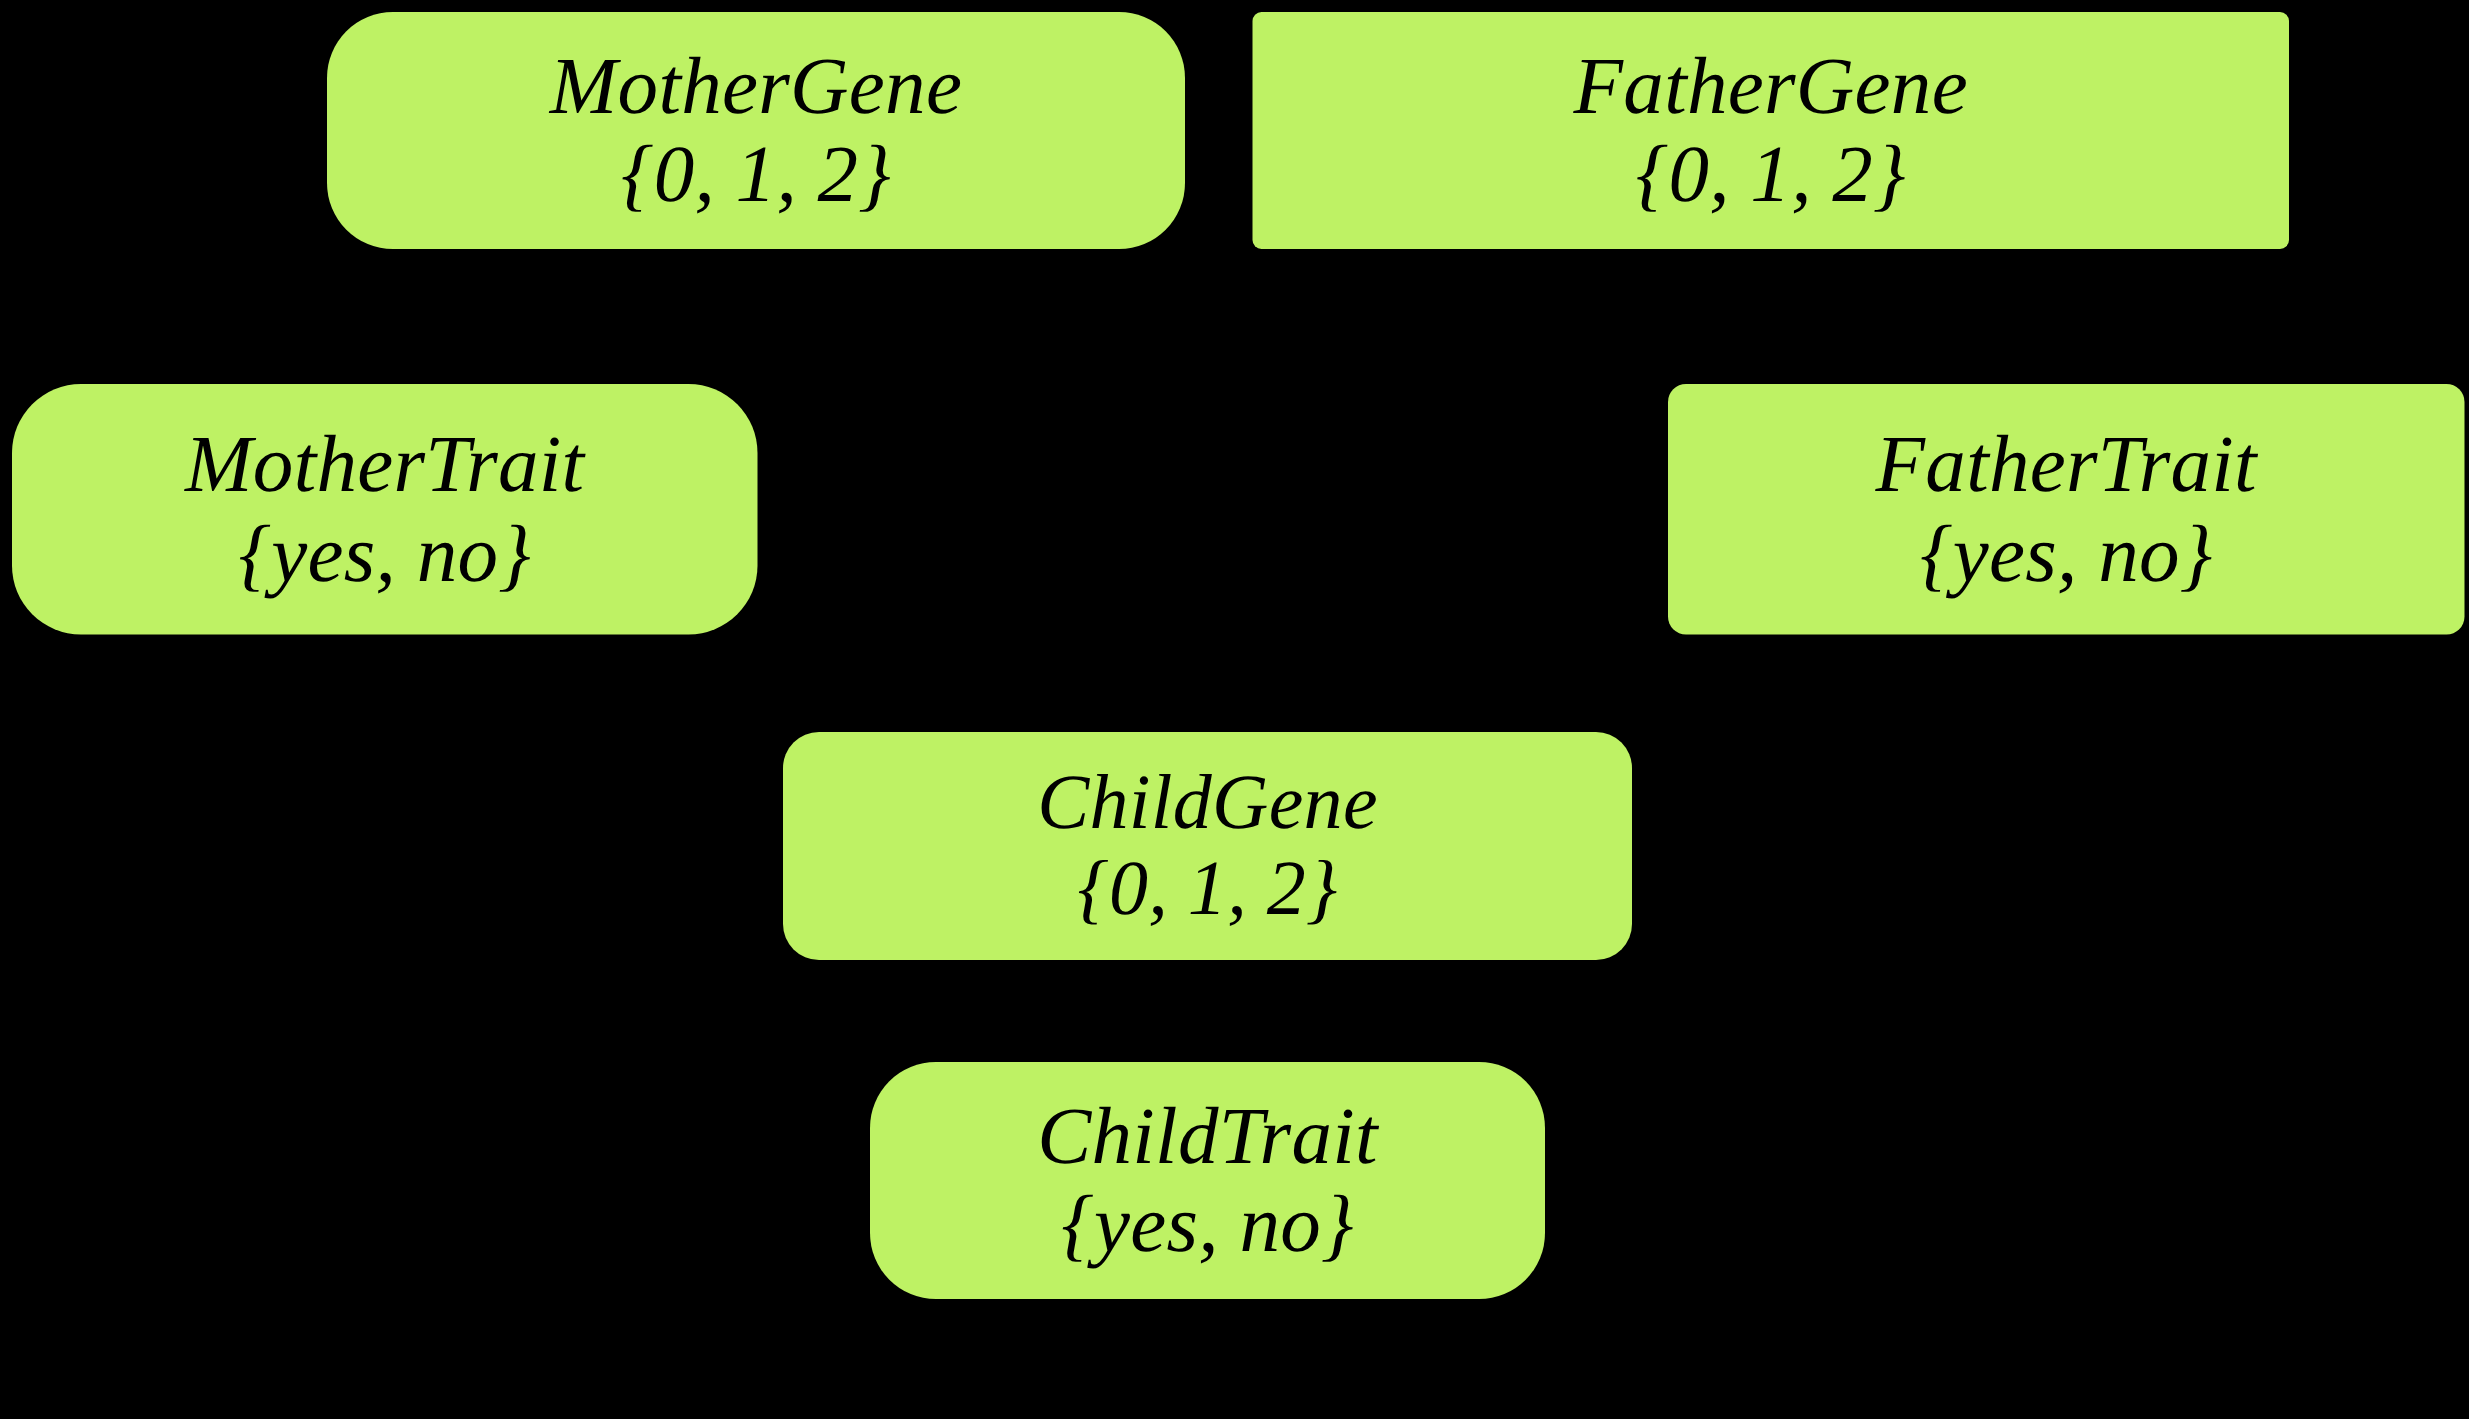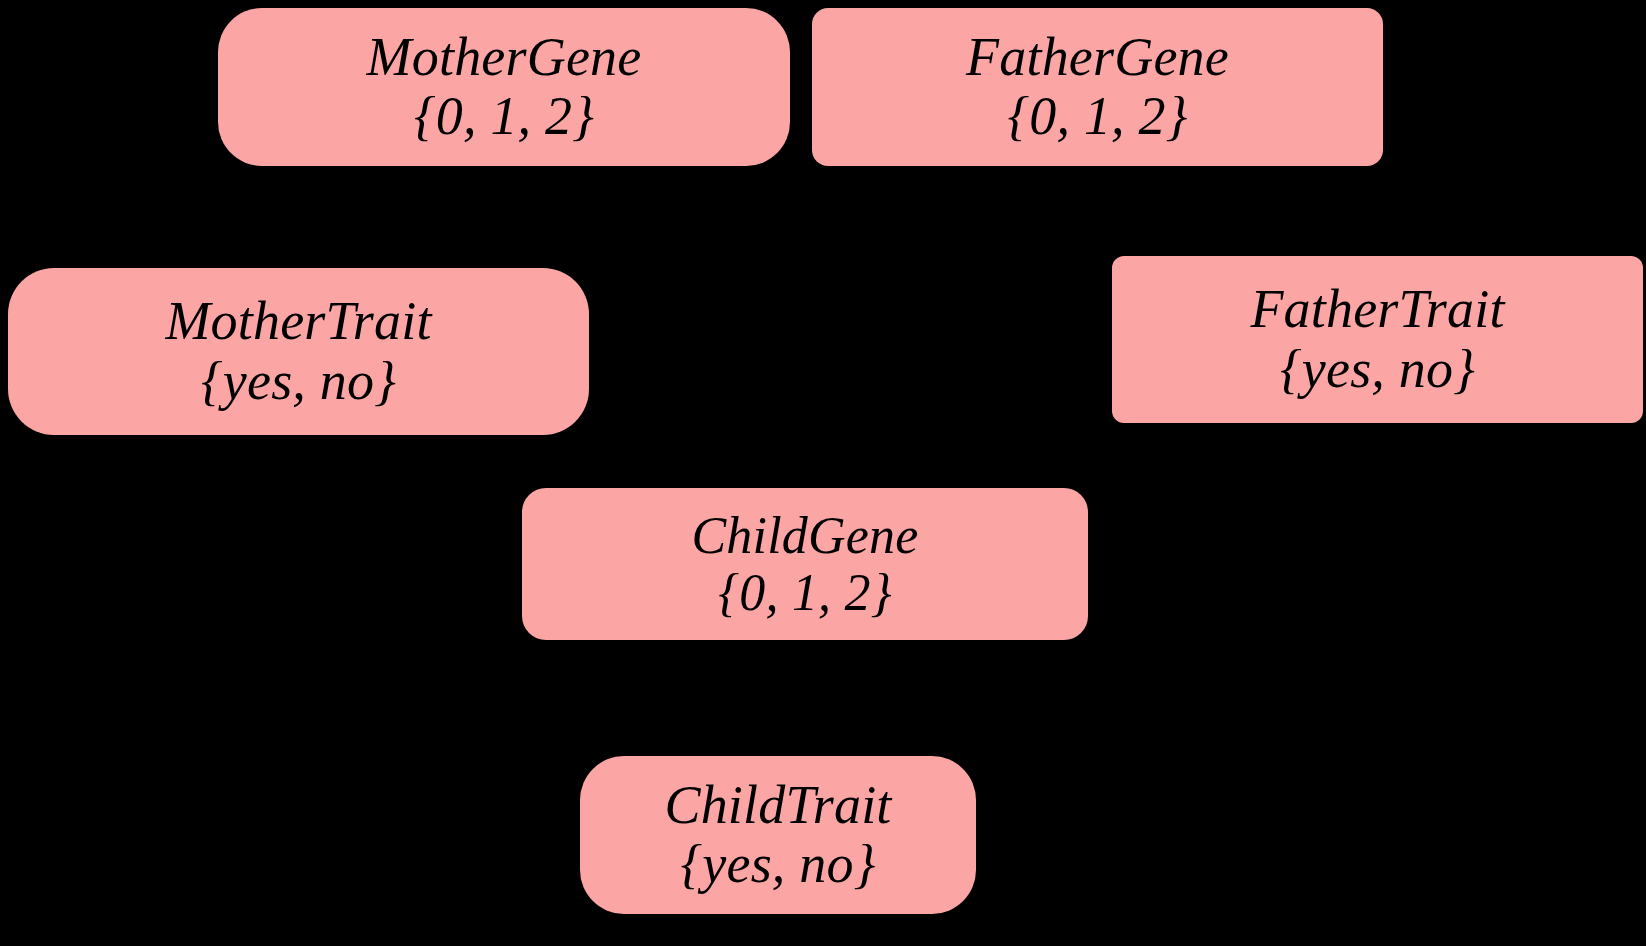--- a/index.html
+++ b/index.html
@@ -10,21 +10,21 @@
   }
   #canvas {
     position: relative;
     width: 1646px;
     height: 946px;
     background: #000000;
     overflow: hidden;
   }
   .node {
     position: absolute;
-    background: #fca5a5;
+    background: #bef264;
     border-radius: 46px;
     display: flex;
     flex-direction: column;
     align-items: center;
     justify-content: center;
     box-sizing: border-box;
     color: #000000;
     font-family: "Liberation Serif", "DejaVu Serif", serif;
     font-style: italic;
     line-height: 1.06;
@@ -38,25 +38,25 @@
   }
   .node-domain {
     font-size: 54px;
     letter-spacing: 0.2px;
     white-space: nowrap;
     margin-top: 2px;
   }
 
   
   #node-mother-gene  { left: 218px;  top: 8px;   width: 572px; height: 158px; border-radius: 44px; }
-  #node-father-gene  { left: 812px;  top: 8px;   width: 571px; height: 158px; border-radius: 16px; }
-  #node-mother-trait { left: 8px;    top: 256px; width: 581px; height: 167px; border-radius: 46px; margin-top: 12px; }
+  #node-father-gene  { left: 835px;  top: 8px;   width: 691px; height: 158px; border-radius: 6px; }
+  #node-mother-trait { left: 8px;    top: 256px; width: 497px; height: 167px; border-radius: 46px; }
   #node-father-trait { left: 1112px; top: 256px; width: 531px; height: 167px; border-radius: 12px; }
   #node-child-gene   { left: 522px;  top: 488px; width: 566px; height: 152px; border-radius: 24px; }
-  #node-child-trait  { left: 580px;  top: 756px; width: 396px; height: 158px; border-radius: 44px; }
+  #node-child-trait  { left: 580px;  top: 708px; width: 450px; height: 158px; border-radius: 44px; }
 
   #node-child-gene .node-name,
   #node-child-gene .node-domain { font-size: 52px; }
 </style>
 </head>
 <body>
 
 <div id="canvas">
 
   <div class="node" id="node-mother-gene">

